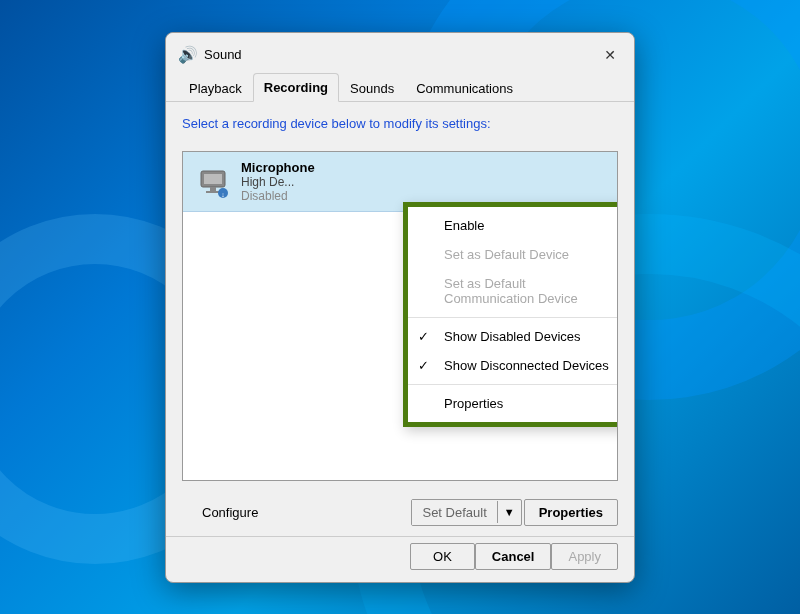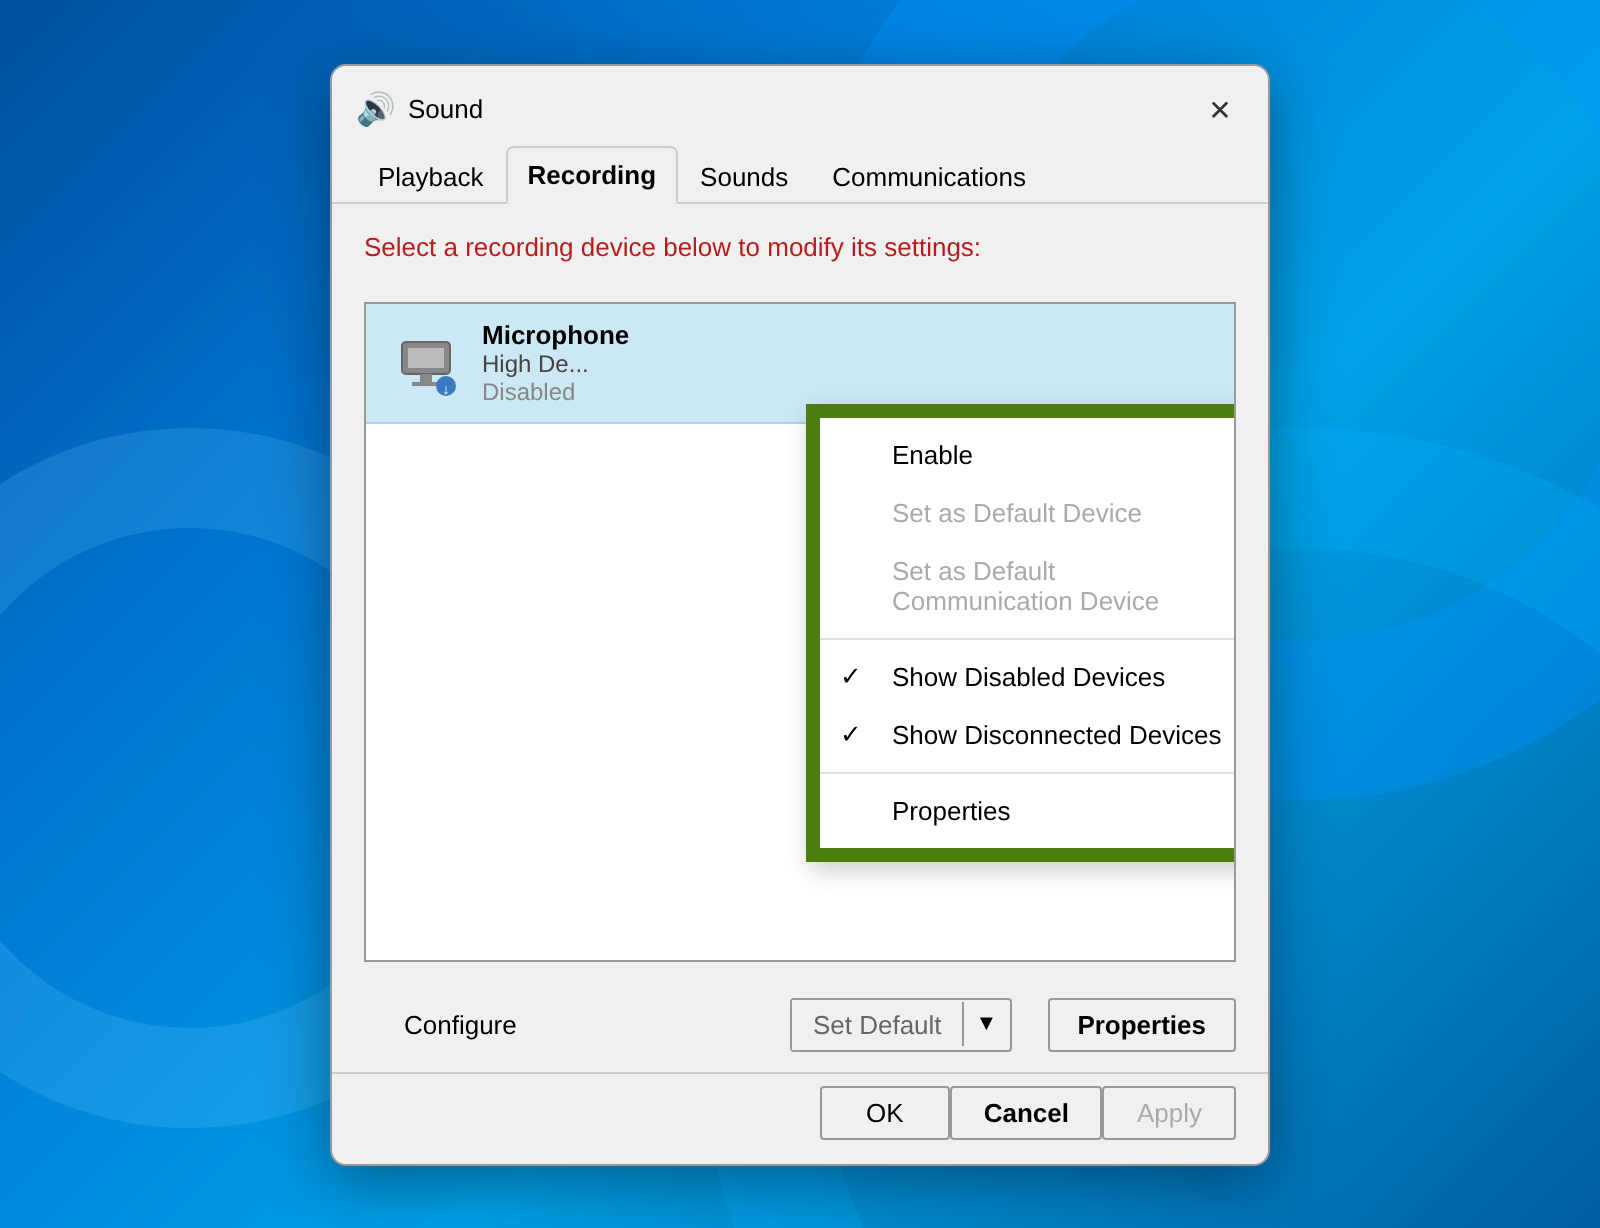--- a/index.html
+++ b/index.html
@@ -147,21 +147,21 @@
       font-weight: 600;
       z-index: 2;
     }
 
     
     .dialog-body {
       padding: 14px 16px 10px 16px;
     }
 
     .instruction-text {
-      color: #b91c1c;
+      color: #1d4ed8;
       font-size: 13px;
       margin-bottom: 15px;
     }
 
     
     .device-list {
       border: 1px solid #999;
       background: #fff;
       height: 330px;
       position: relative;
@@ -214,21 +214,21 @@
       font-size: 12px;
       color: #888;
     }
 
     
     .context-menu {
       position: absolute;
       top: 50px;
       left: 220px;
       background: #fff;
-      border: 7px solid #4d7c0f;
+      border: 5px solid #4d7c0f;
       box-shadow: 2px 4px 12px rgba(0,0,0,0.2);
       min-width: 240px;
       z-index: 100;
       padding: 4px 0;
     }
 
     .ctx-item {
       padding: 7px 20px 7px 36px;
       cursor: pointer;
       font-size: 13px;
@@ -267,21 +267,21 @@
     .configure-link {
       font-size: 13px;
       color: #000;
       cursor: pointer;
       text-decoration: none;
     }
 
     .bottom-right {
       display: flex;
       align-items: center;
-      gap: 18px;
+      gap: 2px;
     }
 
     .set-default-group {
       display: flex;
       align-items: center;
       border: 1px solid #999;
       border-radius: 2px;
     }
 
     .set-default-btn {

